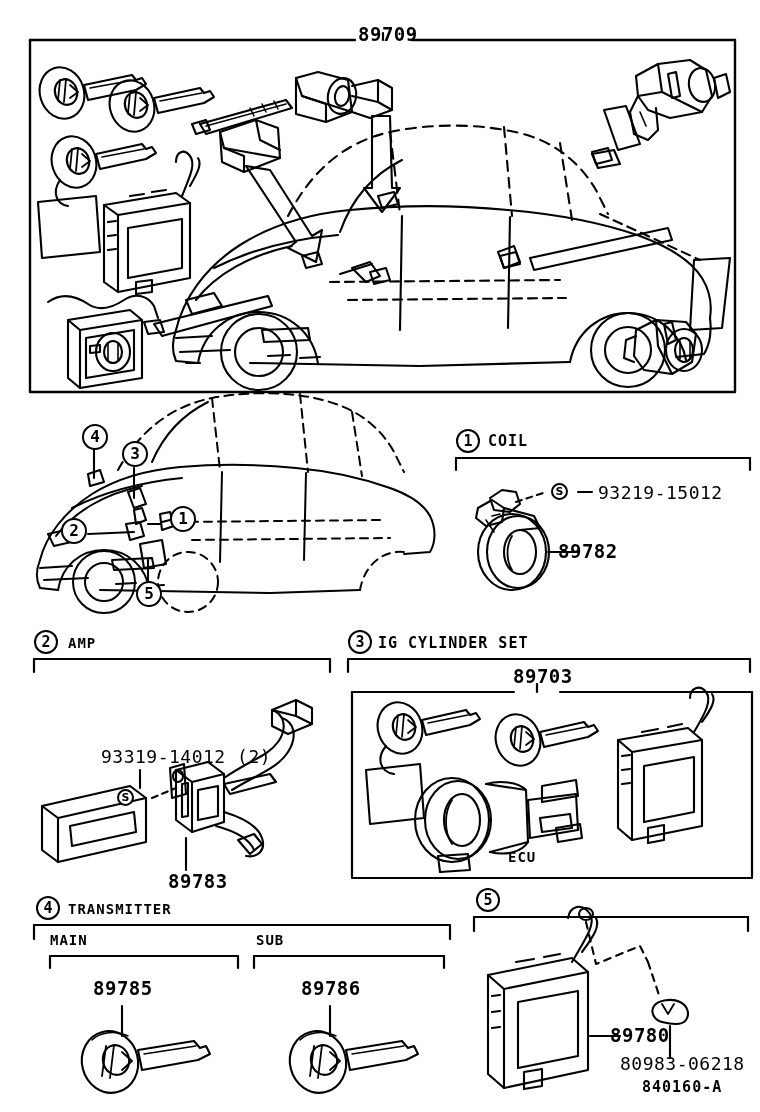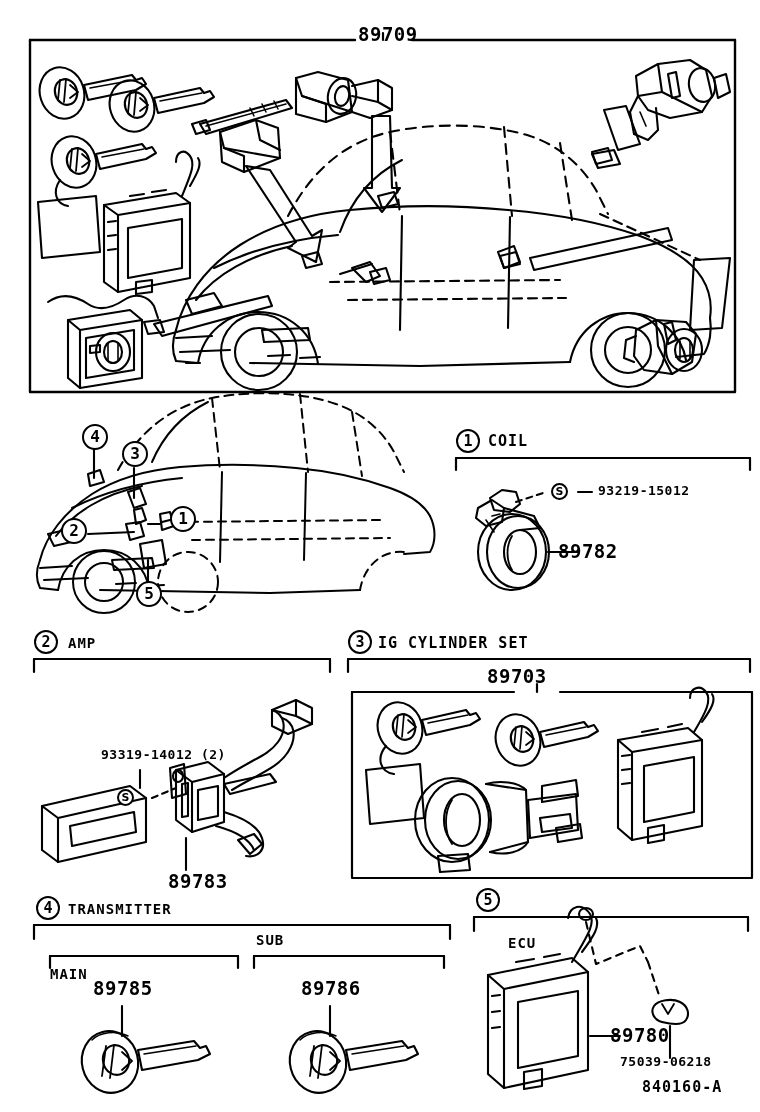--- a/index.html
+++ b/index.html
@@ -38,22 +38,22 @@
     font-size: 15px;
     font-weight: bold;
     letter-spacing: 1px;
   }
   .subtitle {
     font-size: 14px;
     font-weight: bold;
     letter-spacing: 1px;
   }
   .smallno {
-    font-size: 13px;
-    font-weight: bold;
+    font-size: 18px;
+    font-weight: normal;
     letter-spacing: 0.5px;
   }
   .figcode {
     font-size: 15px;
     font-weight: bold;
     letter-spacing: 1px;
   }
   svg.art {
     position: absolute;
     left: 0; top: 0;
@@ -567,29 +567,29 @@
   <div class="lbl partno" style="left:558px; top:542px;">89782</div>
 
   <div class="sec-num" style="left:34px; top:630px;">2</div>
   <div class="lbl subtitle" style="left:68px; top:636px;">AMP</div>
   <div class="lbl smallno" style="left:78px; top:748px;margin-left:23px;">93319-14012 (2)</div>
   <div class="s-mark" style="left:117px; top:789px;">S</div>
   <div class="lbl partno" style="left:168px; top:872px;">89783</div>
 
   <div class="sec-num" style="left:348px; top:630px;">3</div>
   <div class="lbl sectitle" style="left:378px; top:636px;">IG CYLINDER SET</div>
-  <div class="lbl partno" style="left:487px; top:667px;">89703</div>
+  <div class="lbl partno" style="left:513px; top:667px;">89703</div>
 
   <div class="sec-num" style="left:36px; top:896px;">4</div>
   <div class="lbl subtitle" style="left:68px; top:902px;">TRANSMITTER</div>
-  <div class="lbl subtitle" style="left:50px; top:967px;text-align:right;">MAIN</div>
+  <div class="lbl subtitle" style="left:50px; top:933px;text-align:right;">MAIN</div>
   <div class="lbl subtitle" style="left:256px; top:933px;">SUB</div>
   <div class="lbl partno" style="left:93px; top:979px;">89785</div>
   <div class="lbl partno" style="left:301px; top:979px;">89786</div>
 
   <div class="sec-num" style="left:476px; top:888px;">5</div>
-  <div class="lbl subtitle" style="left:508px; top:936px;">ECU</div>
+  <div class="lbl subtitle" style="left:508px; top:850px;">ECU</div>
   <div class="lbl partno" style="left:610px; top:1026px;">89780</div>
-  <div class="lbl smallno" style="left:620px; top:1055px;">75039-06218</div>
+  <div class="lbl smallno" style="left:620px; top:1055px;">80983-06218</div>
 
   <div class="lbl figcode" style="left:642px; top:1080px;">840160-A</div>
 
 </div>
 
 </body></html>

